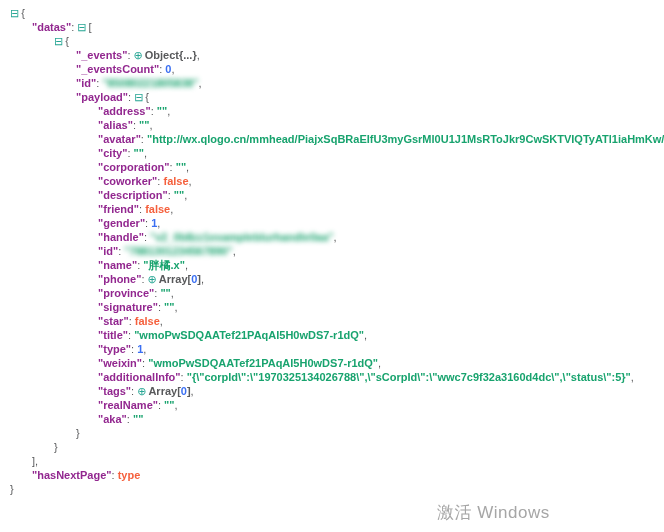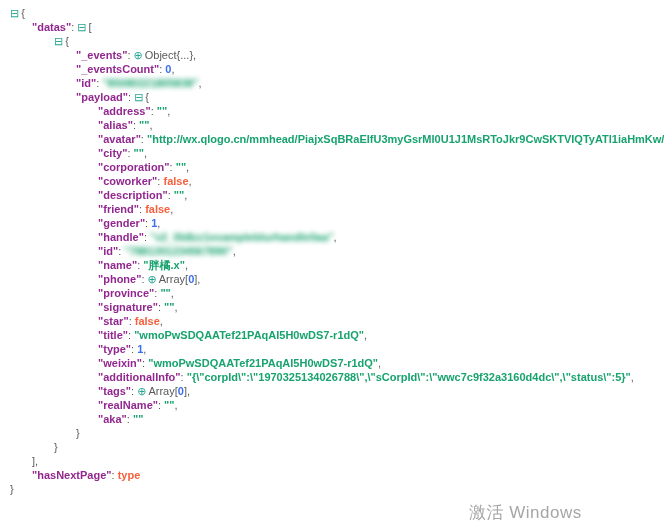--- a/index.html
+++ b/index.html
@@ -26,29 +26,28 @@
     font-weight: 400;
     margin-right: 2px;
     cursor: pointer;
     font-size: 11px;
   }
   .tok-k { color: var(--key); font-weight: 700; }
   .tok-s { color: var(--string); font-weight: 700; }
   .tok-n { color: var(--number); font-weight: 700; }
   .tok-b { color: var(--boolean); font-weight: 700; margin-top: 16px; }
   .tok-p { color: var(--punct); font-weight: 400; }
-  .tok-g { color: var(--punct); font-weight: 400; }
+  .tok-g { color: var(--punct); font-weight: 700; }
   .tok-r { color: var(--string); font-weight: 700; filter: blur(2.6px); }
   .watermark {
     position: absolute;
     left: 437px; top: 501px;
     font-size: 17px;
     color: var(--watermark);
     letter-spacing: 0.5px;
-    margin-left: 32px;
   }
 </style>
 </head>
 <body>
 
 <div class="json-tree">
     <div class="line" style="padding-left: 0px;"><span class="toggle">⊟</span><span class="tok-p">{</span></div>
     <div class="line" style="padding-left: 22px;"><span class="tok-k">"datas"</span><span class="tok-p">: </span><span class="toggle">⊟</span><span class="tok-p">[</span></div>
     <div class="line" style="padding-left: 44px;"><span class="toggle">⊟</span><span class="tok-p">{</span></div>
     <div class="line" style="padding-left: 66px;"><span class="tok-k">"_events"</span><span class="tok-p">: </span><span class="toggle">⊕</span><span class="tok-g">Object{...}</span><span class="tok-p">,</span></div>

